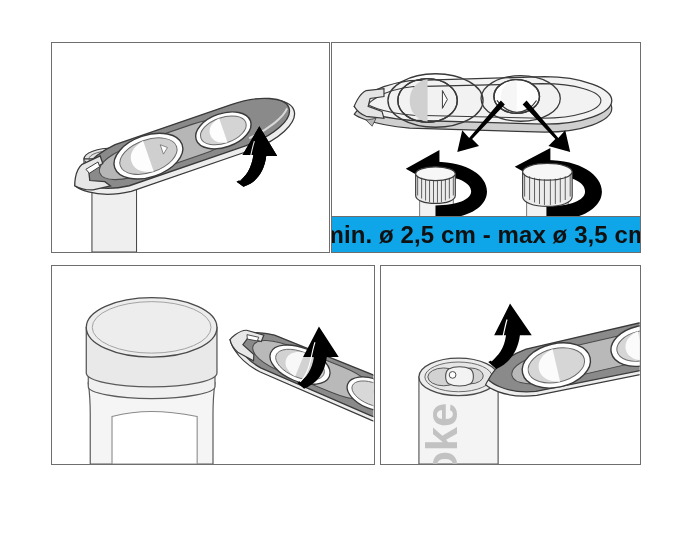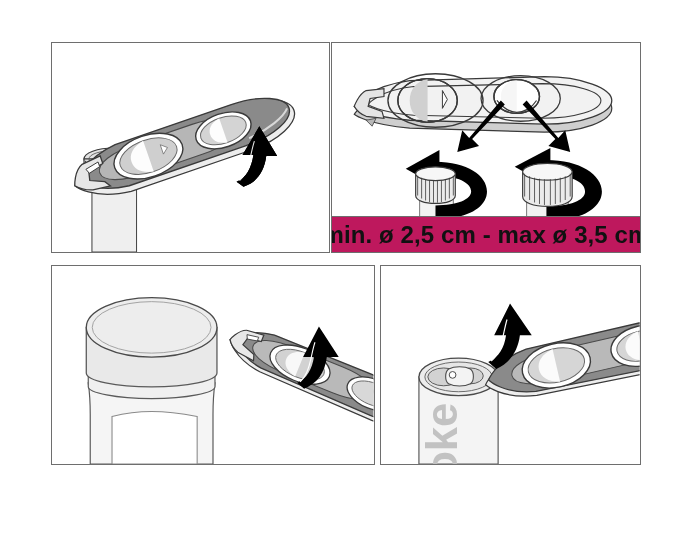--- a/index.html
+++ b/index.html
@@ -27,21 +27,21 @@
   
   #panel-can{ left:380px; top:265px; width:261px; height:200px; }
 
   .art{position:absolute;left:0;top:0;width:100%;height:100%;display:block;}
 
   .caption-strip{
     position:absolute;
     left:0; right:0; bottom:0;
     height:35px;
     border-top:1.6px solid #6e6e6e;
-    background:#be185d;
+    background:#0ea5e9;
     display:flex;align-items:center;justify-content:center;
     z-index:5;
   }
   .caption-text{
     font-family:"Liberation Sans", sans-serif;
     font-size:24px;
     font-weight:600;
     color:#111111;
     letter-spacing:0.1px;
     white-space:nowrap;

